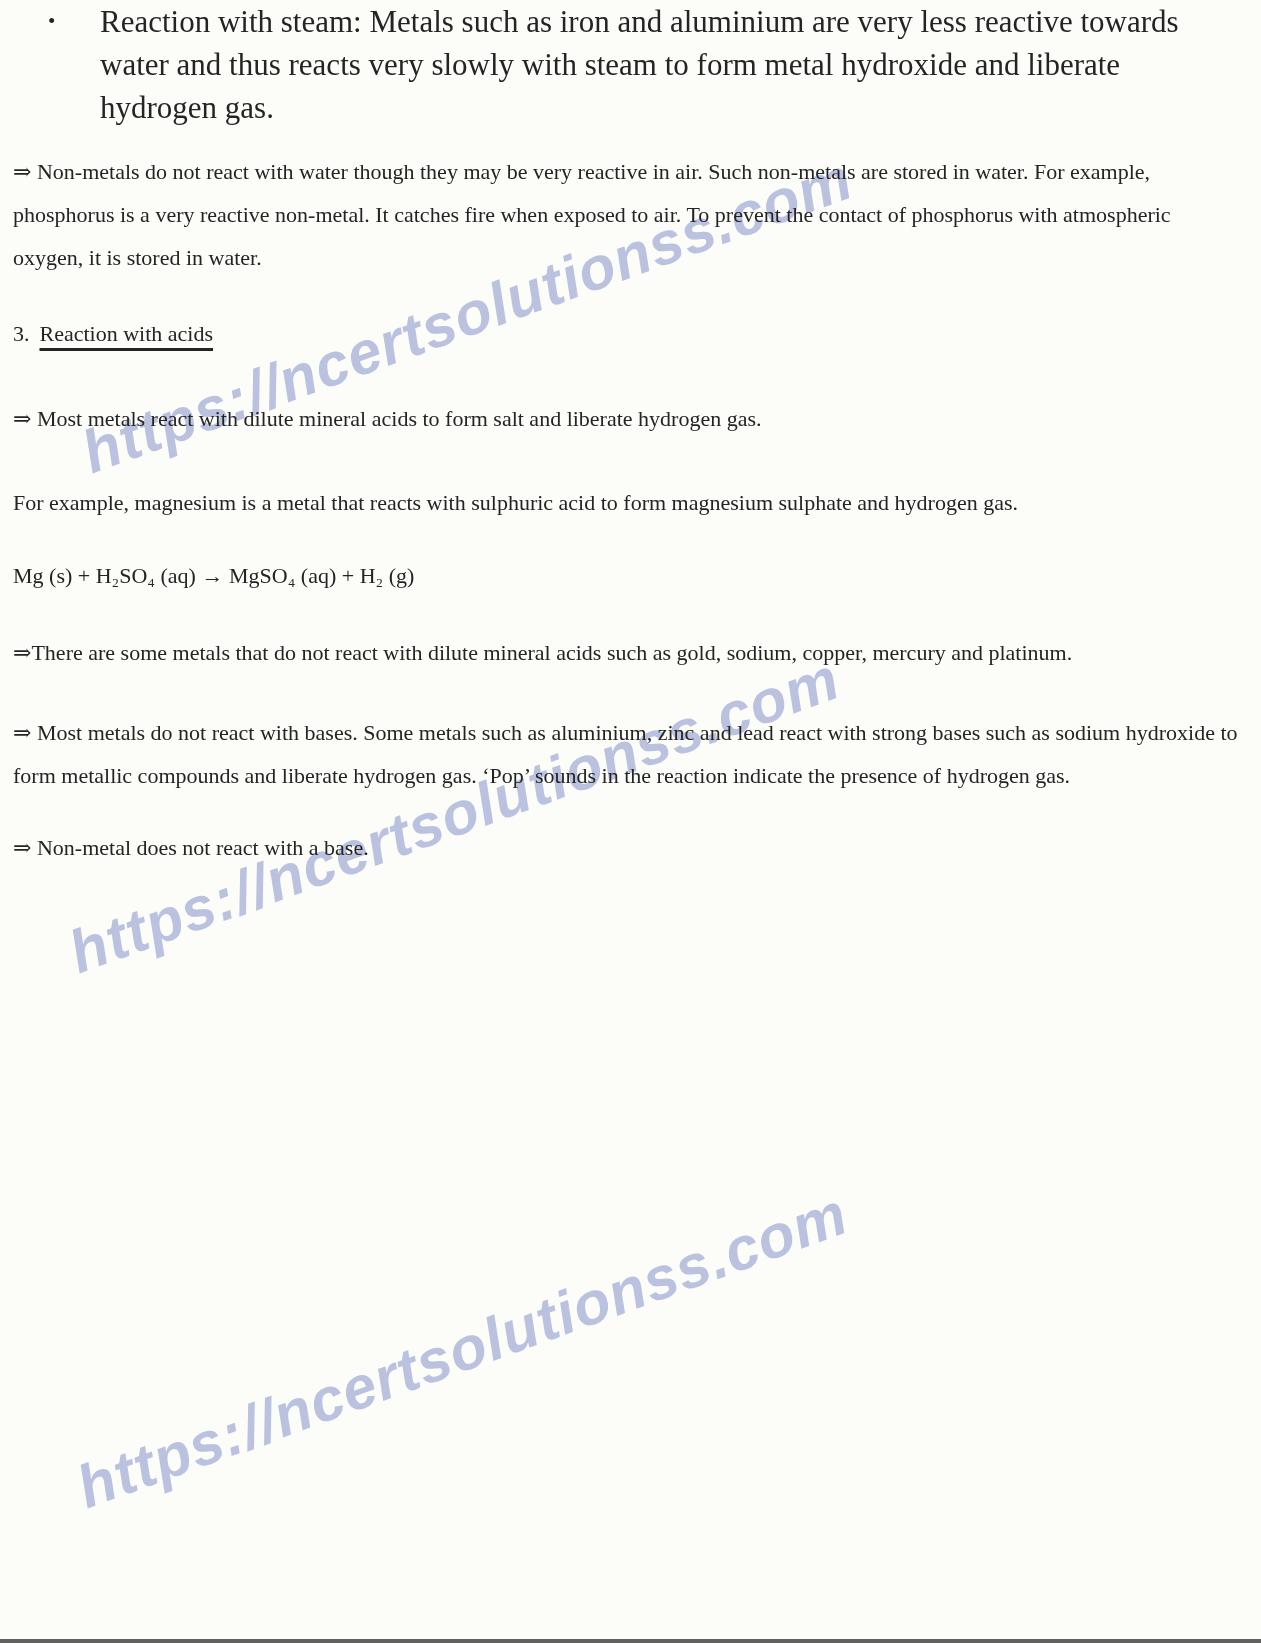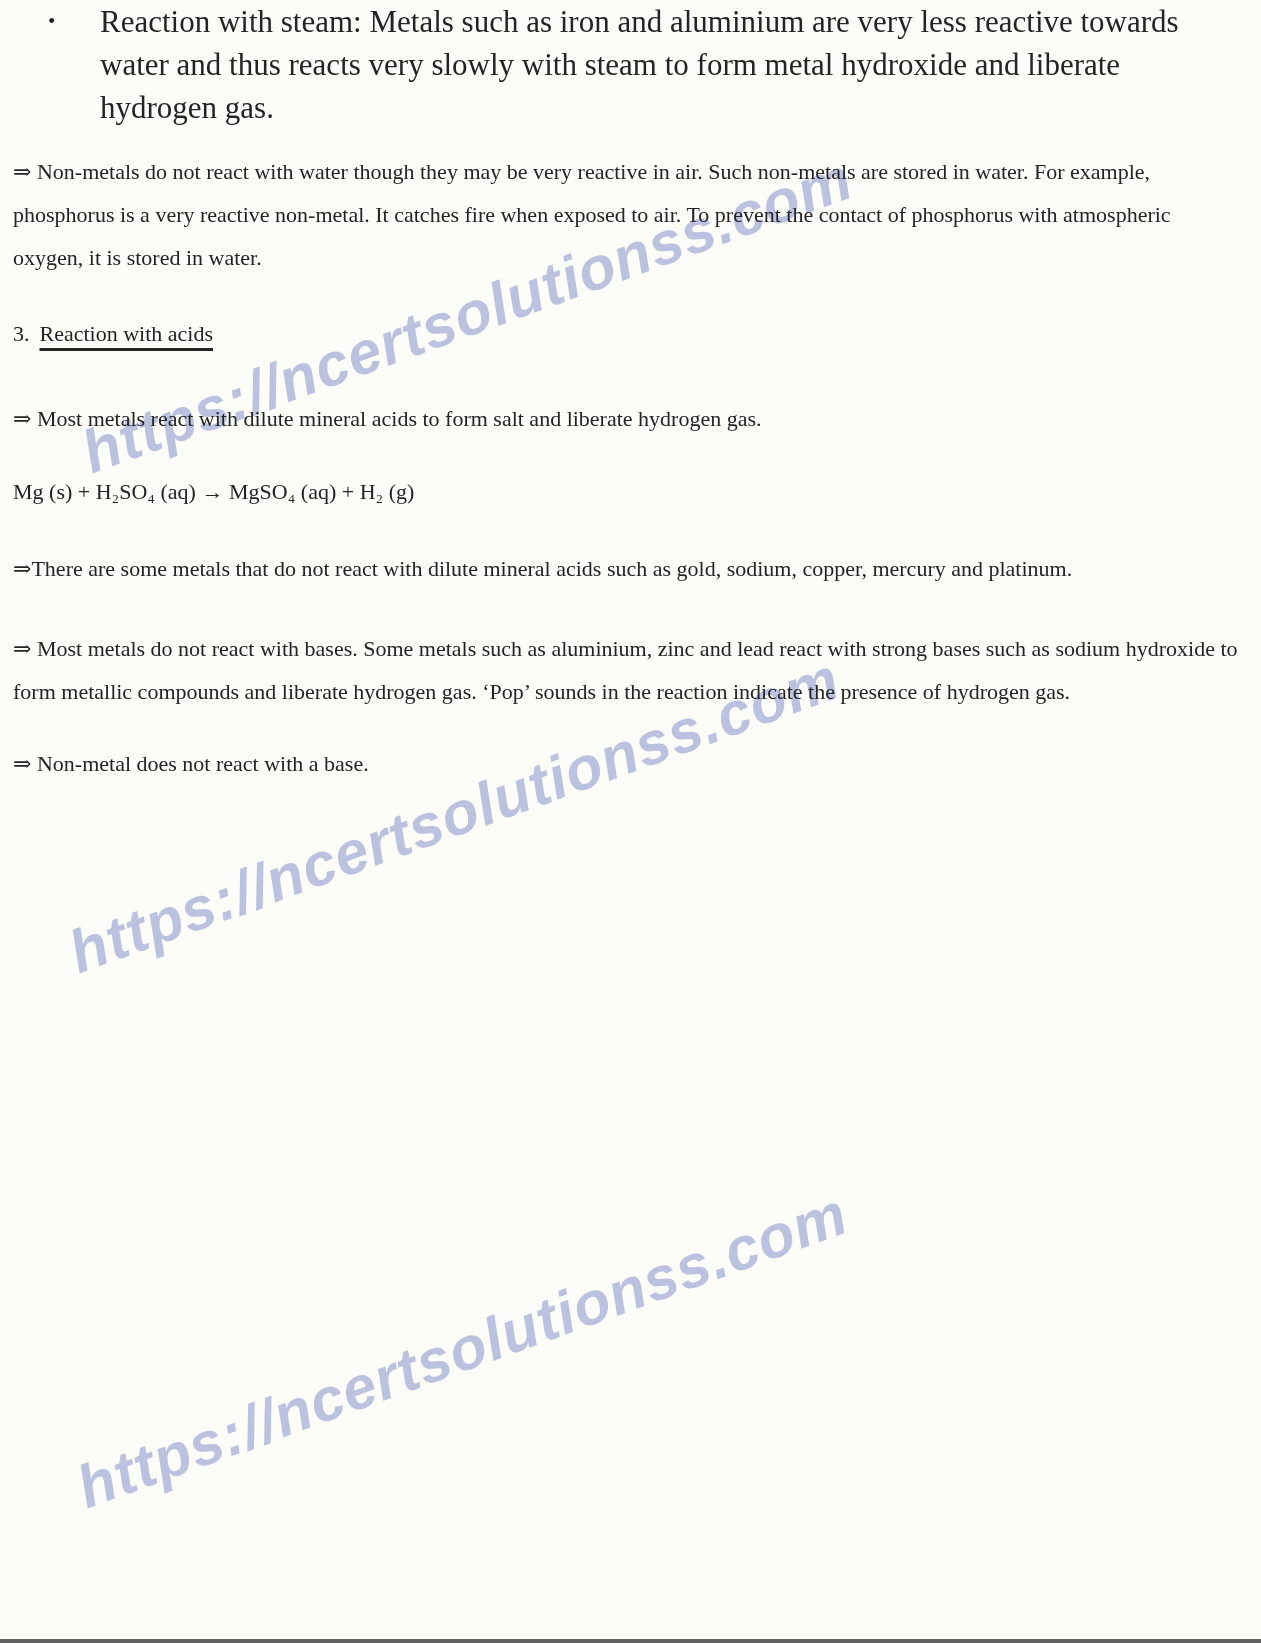--- a/index.html
+++ b/index.html
@@ -87,20 +87,21 @@
 
     <p style="margin-top:21px">⇒ Non-metals do not react with water though they may be very reactive in air. Such non-metals are stored in water. For example, phosphorus is a very reactive non-metal. It catches fire when exposed to air. To prevent the contact of phosphorus with atmospheric oxygen, it is stored in water.</p>
 
     <h3 class="heading" style="margin-top:33px">
       <span class="num">3.</span><span class="u">Reaction with acids</span>
     </h3>
 
     <p style="margin-top:42px">⇒ Most metals react with dilute mineral acids to form salt and liberate hydrogen gas.</p>
 
 
+    <p style="margin-top:41px">For example, magnesium is a metal that reacts with sulphuric acid to form magnesium sulphate and hydrogen gas.</p>
 
     <p class="equation" style="margin-top:30px">Mg (s) + H₂SO₄ (aq) → MgSO₄ (aq) + H₂ (g)</p>
 
     <p style="margin-top:34px">⇒There are some metals that do not react with dilute mineral acids such as gold, sodium, copper, mercury and platinum.</p>
 
 
 
 
     <p style="margin-top:37px">⇒ Most metals do not react with bases. Some metals such as aluminium, zinc and lead react with strong bases such as sodium hydroxide to form metallic compounds and liberate hydrogen gas. ‘Pop’ sounds in the reaction indicate the presence of hydrogen gas.</p>
 

